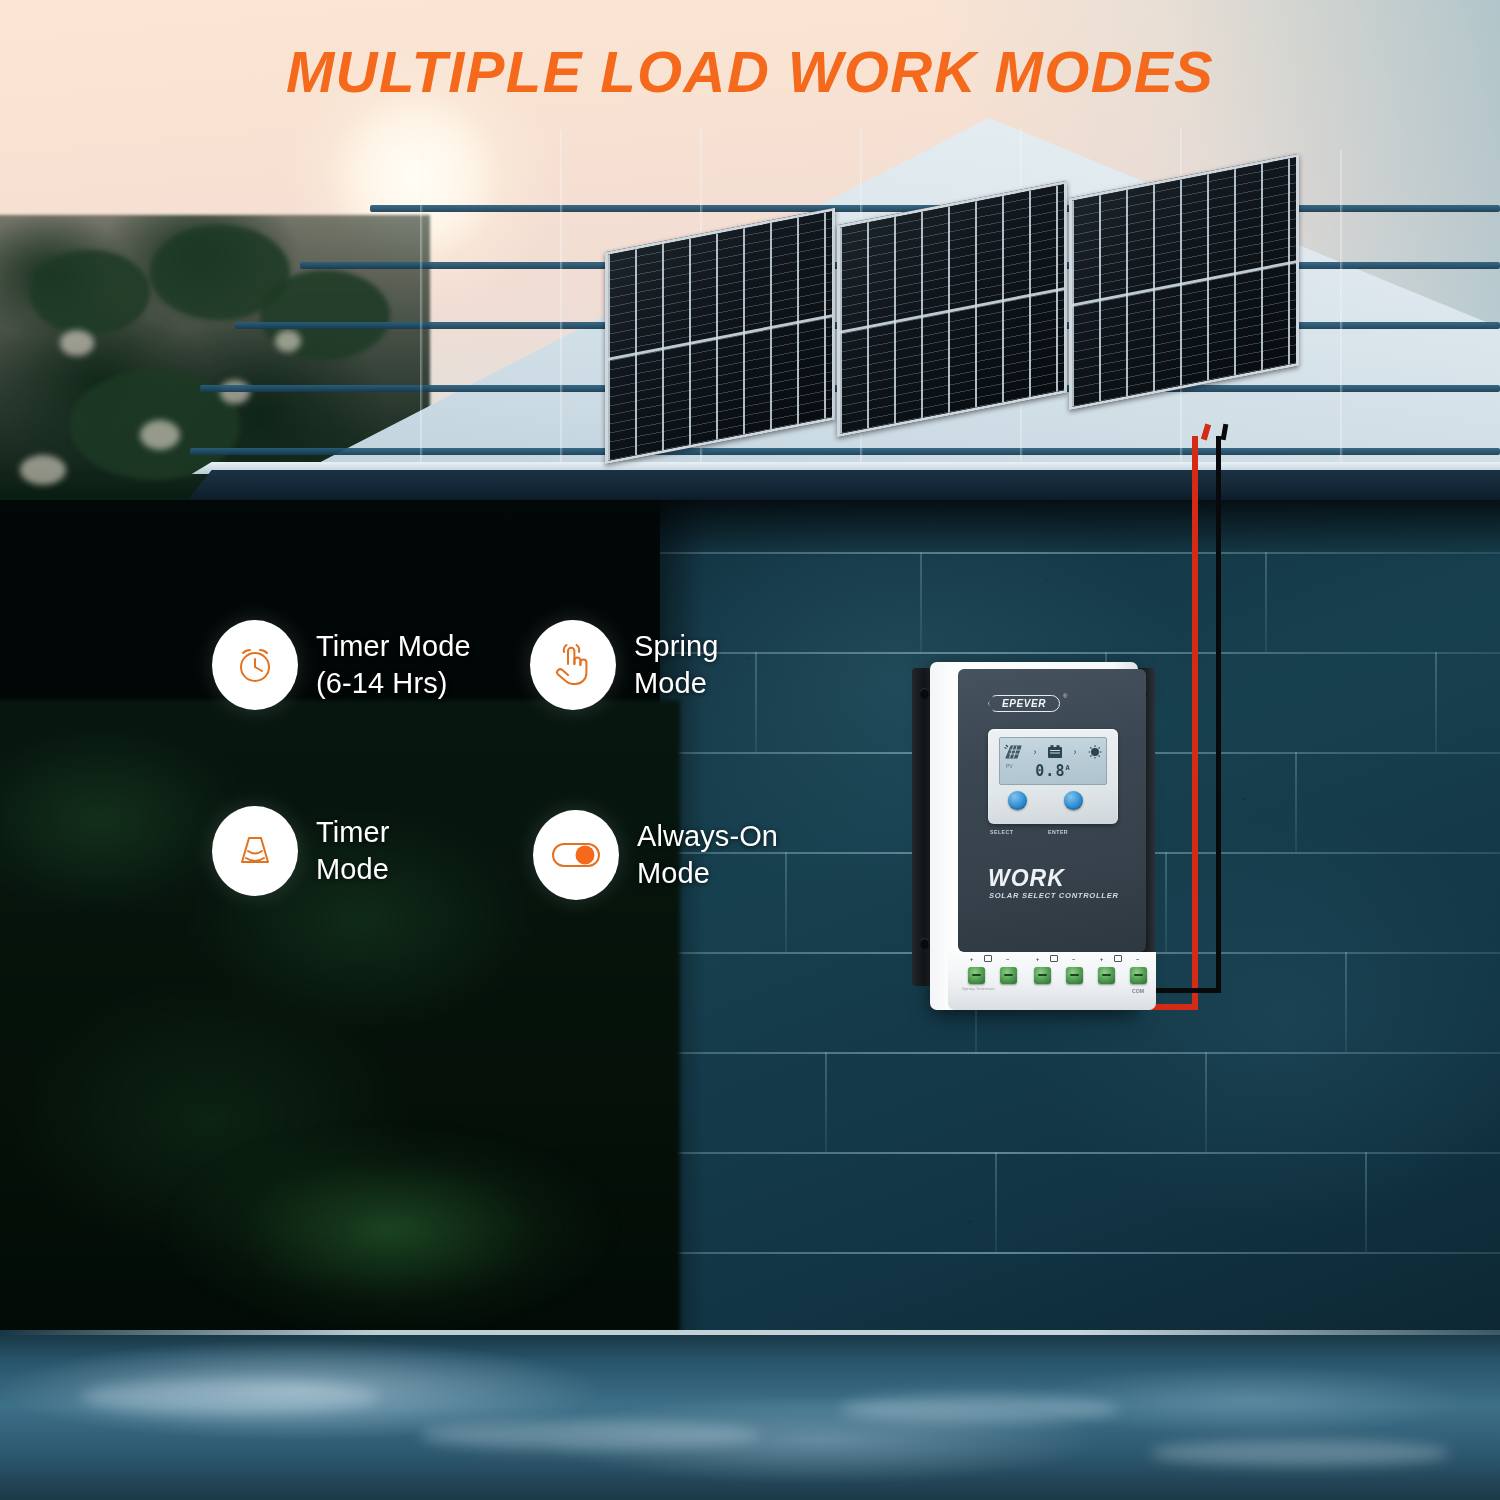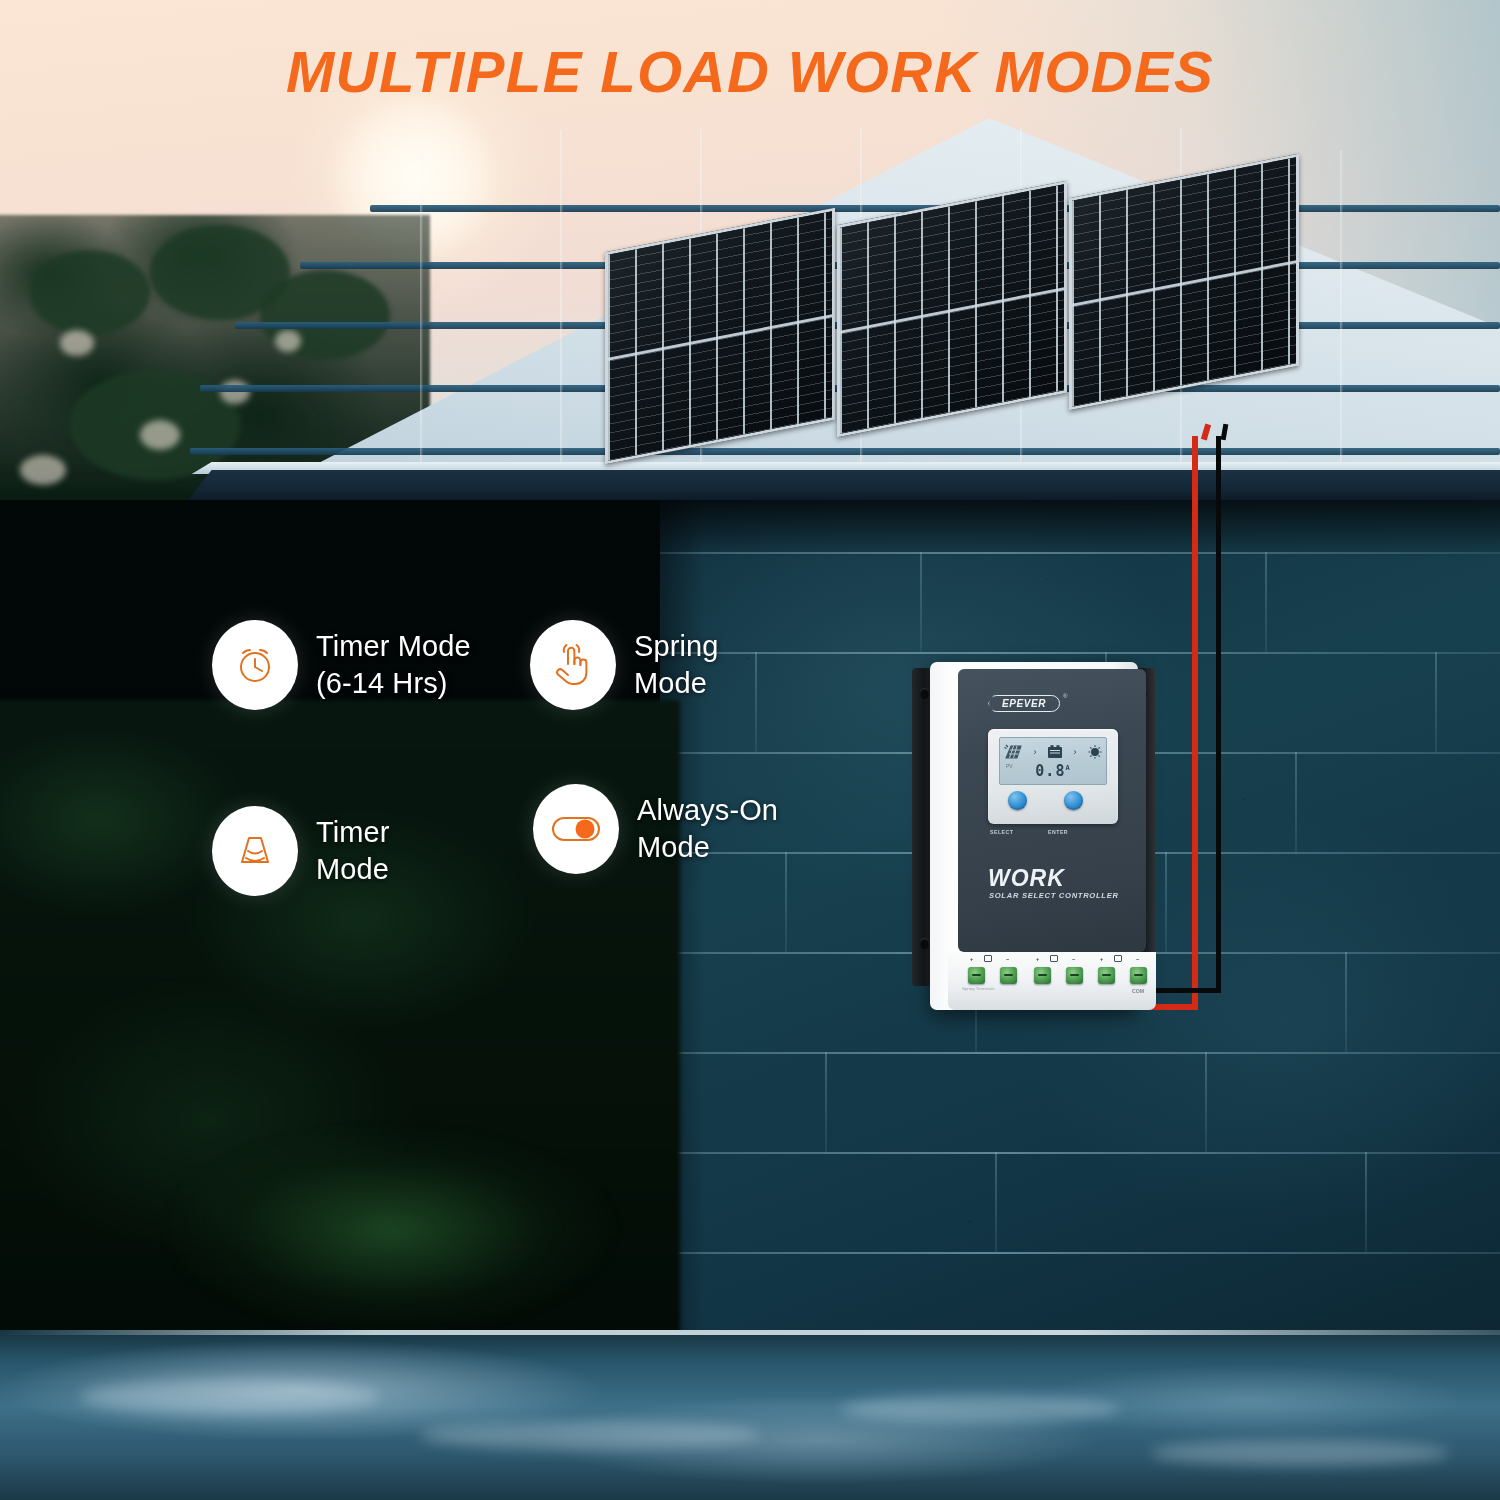--- a/index.html
+++ b/index.html
@@ -564,21 +564,21 @@
           <path d="M17 9 H29 L36 33 H10 Z"></path>
           <path d="M16 22 Q23 27 30 22"></path>
           <path d="M14 29 Q23 35 32 29"></path>
         </g>
       </svg>
     </div>
     <div class="f-text">Timer
 Mode</div>
   </div>
 
-  <div class="feature" style="left:533px; top:784px;">
+  <div class="feature" style="left:533px; top:810px;">
     <div class="f-circle">
       <svg width="50" height="32" viewBox="0 0 50 32">
         <rect x="2" y="5" width="46" height="22" rx="11" fill="none" stroke="#e2721f" stroke-width="2"></rect>
         <circle cx="34" cy="16" r="9.5" fill="#f4691b"></circle>
       </svg>
     </div>
     <div class="f-text">Always-On
 Mode</div>
   </div>
 

